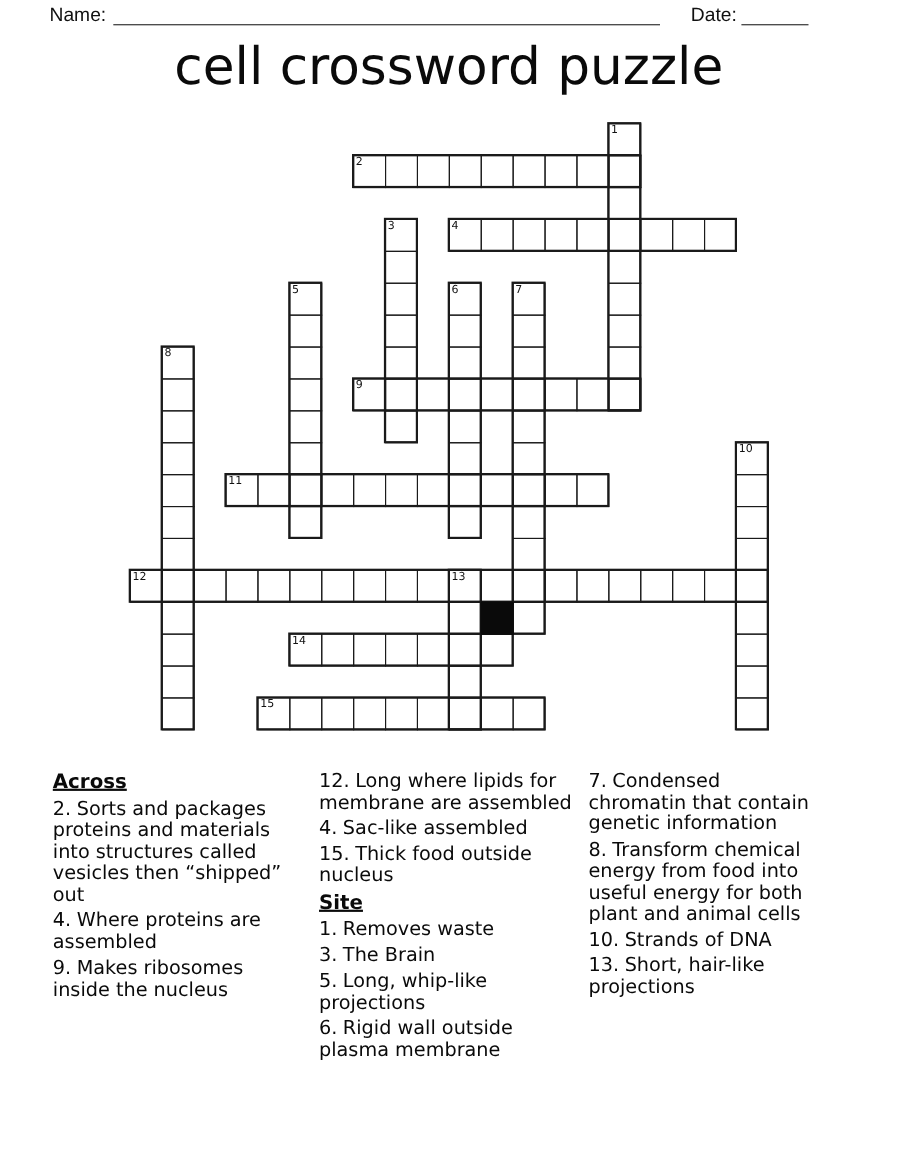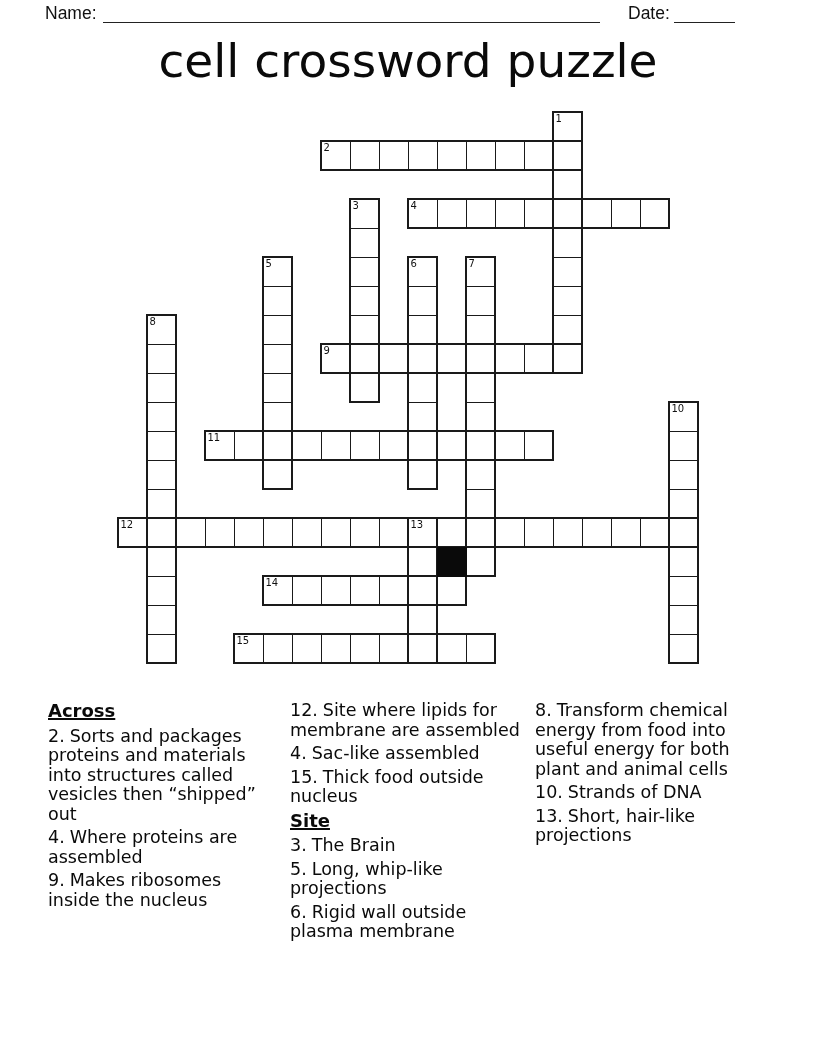--- a/index.html
+++ b/index.html
@@ -238,27 +238,29 @@
     </div>
 
   <div id="clues">
       <div class="col col0">
         <p class="head"><span class="hd">Across</span></p>
         <p class="clue"><b class="cnum">2.</b><span>Sorts and packages proteins and materials into structures called vesicles then “shipped” out</span></p>
         <p class="clue"><b class="cnum">4.</b><span>Where proteins are assembled</span></p>
         <p class="clue"><b class="cnum">9.</b><span>Makes ribosomes inside the nucleus</span></p>
       </div>
       <div class="col col1">
-        <p class="clue"><b class="cnum">12.</b><span>Site where lipids for membrane are assembled</span></p>
+        <p class="clue"><b class="cnum">12.</b><span>Long where lipids for membrane are assembled</span></p>
         <p class="clue"><b class="cnum">4.</b><span>Sac-like assembled</span></p>
         <p class="clue"><b class="cnum">15.</b><span>Thick food outside nucleus</span></p>
         <p class="head"><span class="hd">Site</span></p>
+        <p class="clue"><b class="cnum">1.</b><span>Removes waste</span></p>
         <p class="clue"><b class="cnum">3.</b><span>The Brain</span></p>
         <p class="clue"><b class="cnum">5.</b><span>Long, whip-like projections</span></p>
         <p class="clue"><b class="cnum">6.</b><span>Rigid wall outside plasma membrane</span></p>
       </div>
       <div class="col col2">
+        <p class="clue"><b class="cnum">7.</b><span>Condensed chromatin that contain genetic information</span></p>
         <p class="clue"><b class="cnum">8.</b><span>Transform chemical energy from food into useful energy for both plant and animal cells</span></p>
         <p class="clue"><b class="cnum">10.</b><span>Strands of DNA</span></p>
         <p class="clue"><b class="cnum">13.</b><span>Short, hair-like projections</span></p>
       </div>
     </div>
 </div>
 
 </body></html>

